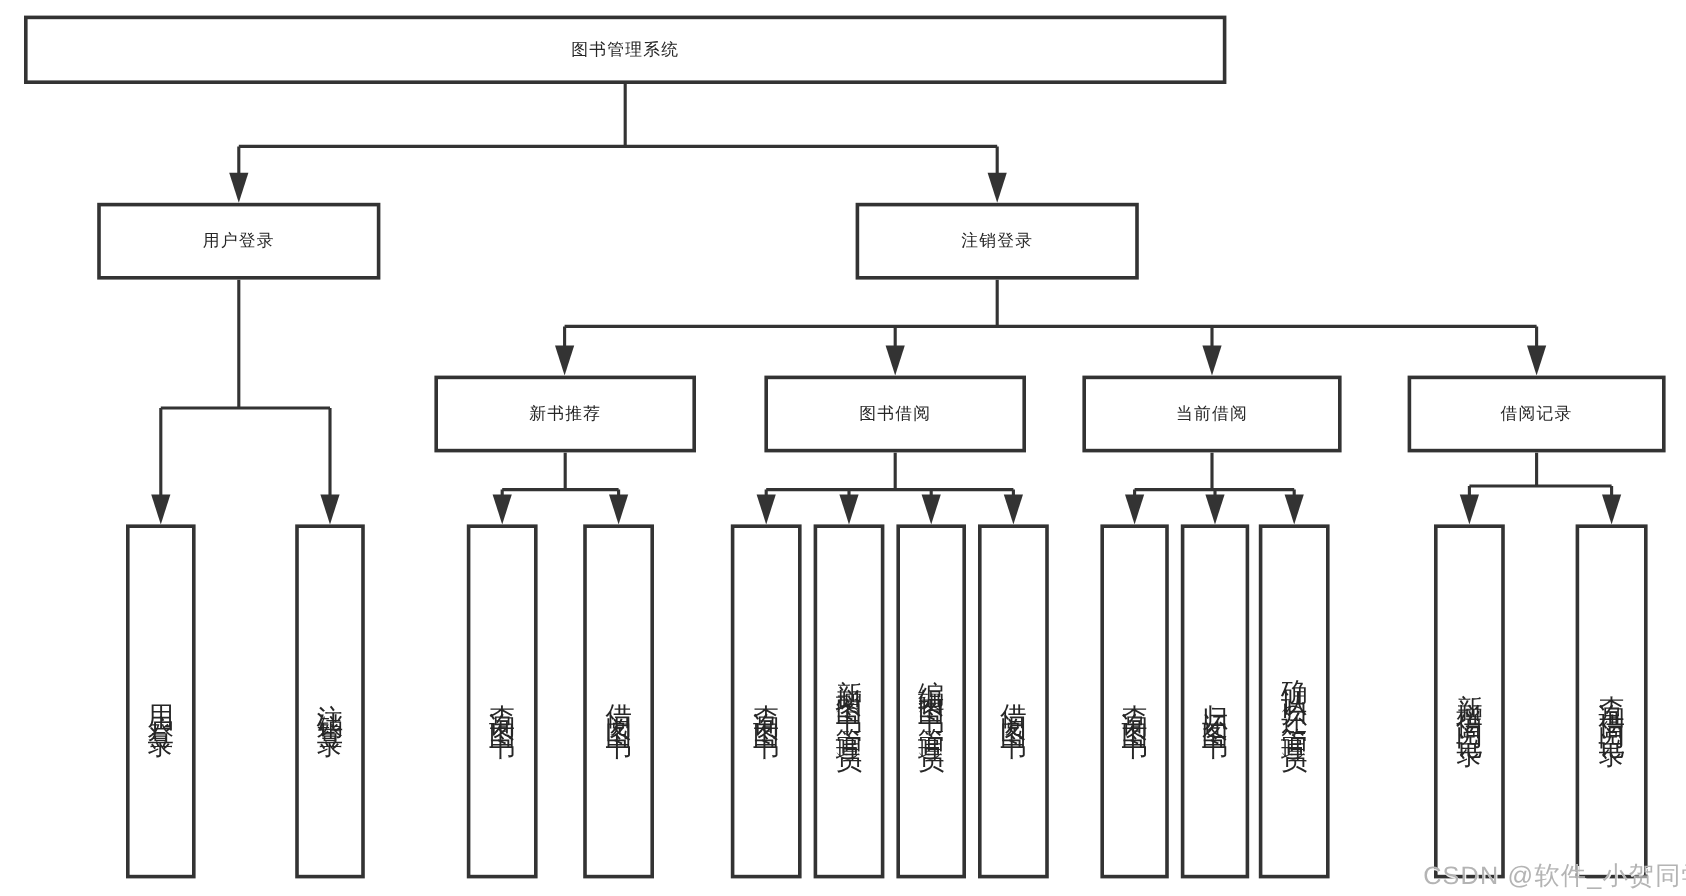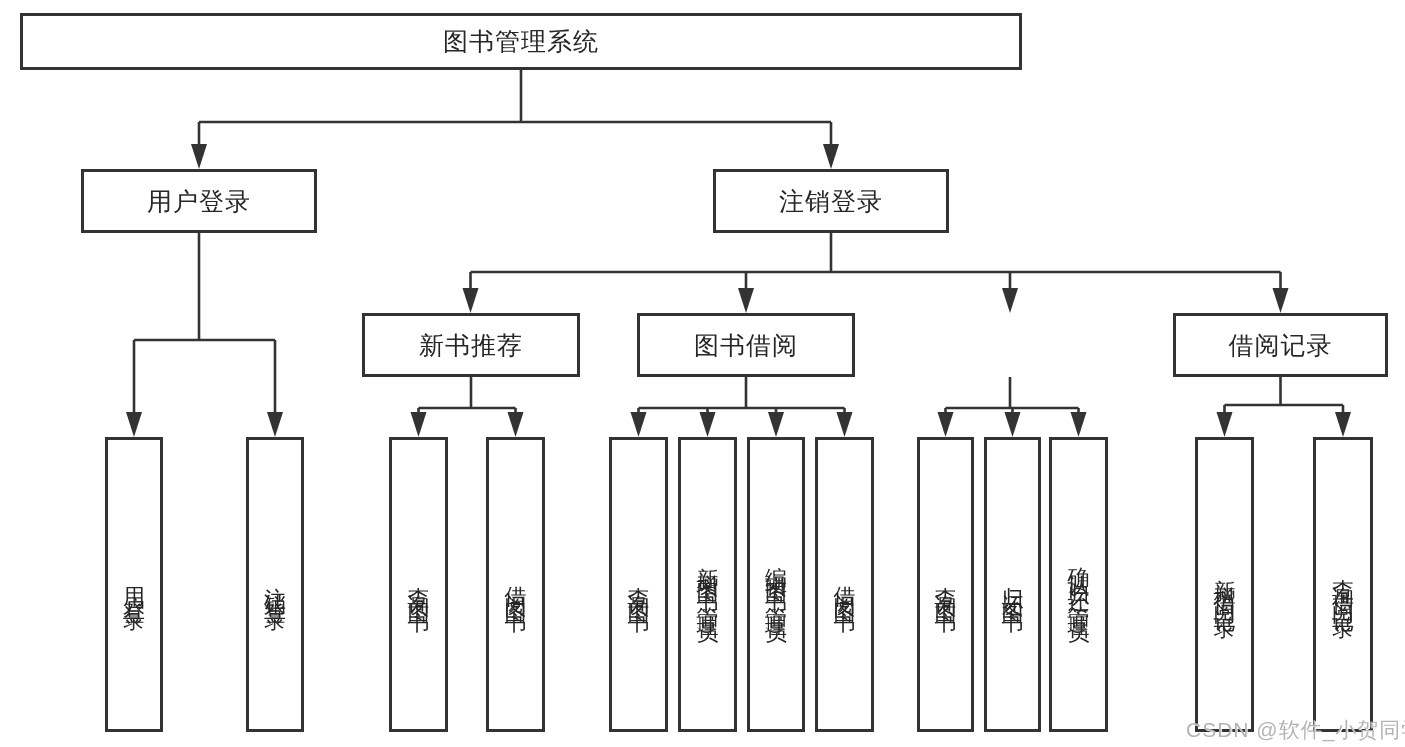--- a/index.html
+++ b/index.html
@@ -13,21 +13,21 @@
   .connector-svg{position:absolute;left:0;top:0;z-index:1;}
   .node{
     position:absolute;
     box-sizing:border-box;
     border:3px solid var(--line,#303030);
     background:#fff;
     display:flex;align-items:center;justify-content:center;
     z-index:2;
   }
   .node.h span{
-    font-size:25px;
+    font-size:14px;
     color:var(--text,#262626);
     letter-spacing:1px;
     white-space:nowrap;
   }
   .node.v span{
     writing-mode:vertical-rl;
     font-size:22px;
     letter-spacing:8px;
     line-height:1;
     color:var(--text,#262626);
@@ -91,20 +91,23 @@
   <div class="node h" style="left:713px;top:169px;width:236px;height:64px">
     <span>注销登录</span>
   </div>
 
   <div class="node h" style="left:362px;top:313px;width:218px;height:64px">
     <span>新书推荐</span>
   </div>
   <div class="node h" style="left:637px;top:313px;width:218px;height:64px">
     <span>图书借阅</span>
   </div>
+  <div class="node h" style="left:902px;top:313px;width:216px;height:64px">
+    <span>当前借阅</span>
+  </div>
   <div class="node h" style="left:1173px;top:313px;width:215px;height:64px">
     <span>借阅记录</span>
   </div>
 
   <div class="node v" style="left:105px;top:437px;width:58px;height:295px">
     <span>用户登录</span>
   </div>
   <div class="node v" style="left:246px;top:437px;width:58px;height:295px">
     <span>注销登录</span>
   </div>

